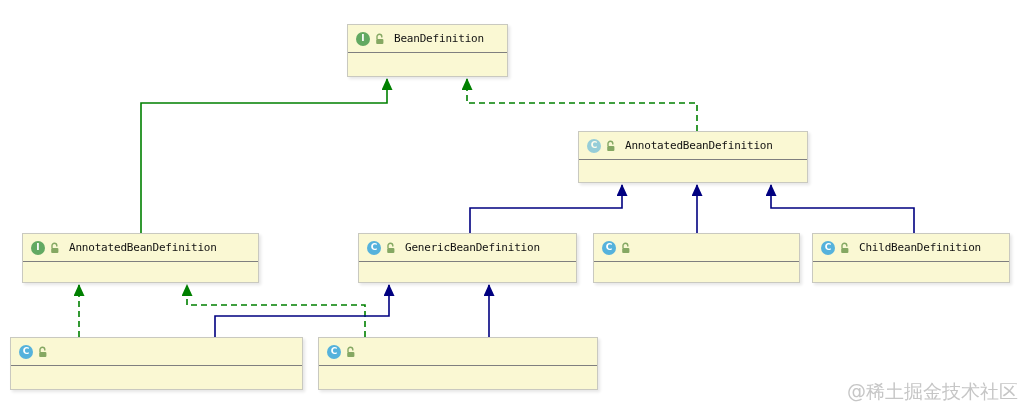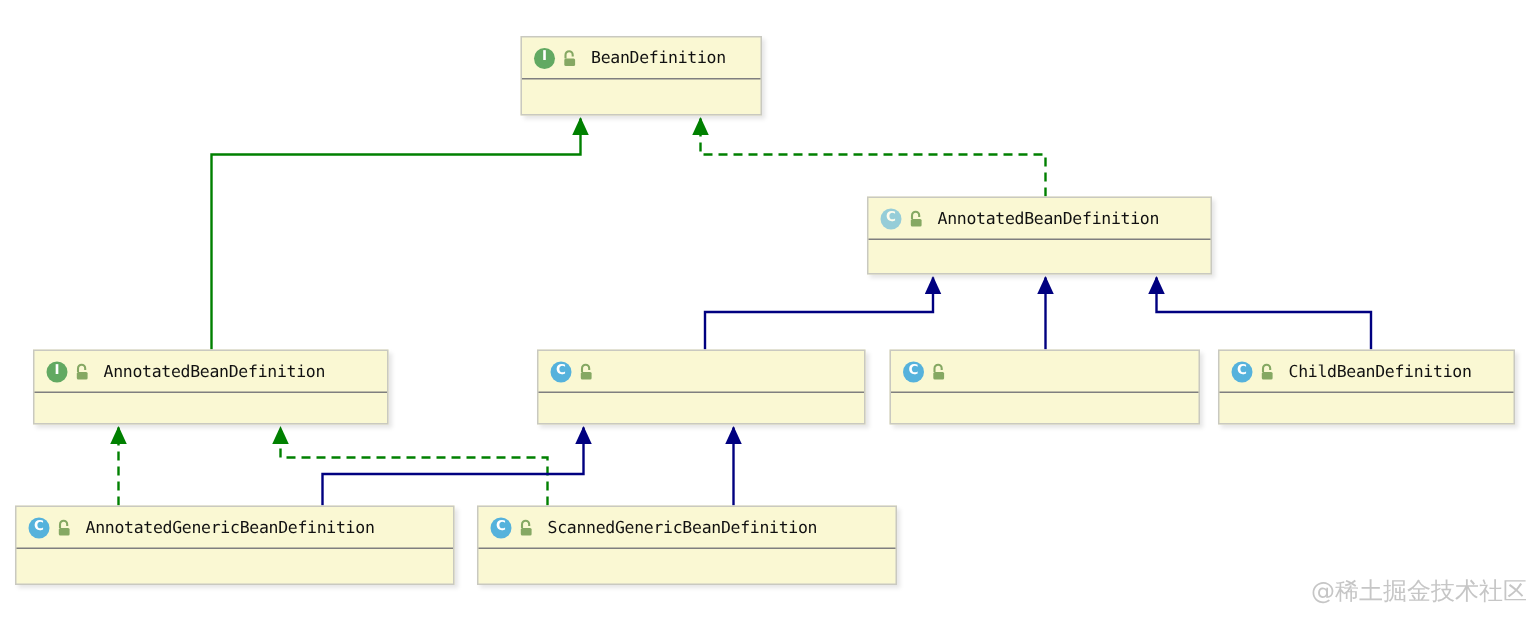--- a/index.html
+++ b/index.html
@@ -55,21 +55,21 @@
   .n2{left:22px;top:233px;width:237px;height:50px;}
   .n3{left:358px;top:233px;width:219px;height:50px;}
   .n4{left:593px;top:233px;width:207px;height:50px;}
   .n5{left:812px;top:233px;width:198px;height:50px;}
   .n6{left:10px;top:337px;width:293px;height:53px;}
   .n7{left:318px;top:337px;width:280px;height:53px;}
 
   .watermark{
     position:absolute; right:6px; bottom:8px;
     font-family:"DejaVu Sans","Liberation Sans",sans-serif;
-    font-size:16px; color:var(--watermark); user-select:none;
+    font-size:19px; color:var(--watermark); user-select:none;
   }
 </style>
 </head>
 <body>
 
 <div id="canvas">
 
   <svg class="edges" width="1024" height="413">
     <defs>
       <marker id="arr-green" markerUnits="userSpaceOnUse" markerWidth="13" markerHeight="12" refX="11" refY="5.5" orient="auto">
@@ -142,20 +142,21 @@
     <div class="node-header">
       <span class="cicon class">
           <i>C</i>
         </span>
       <span class="lock">
         <svg width="11" height="12" viewBox="0 0 11 12">
             <path d="M3 6 V3.6 a2.4 2.4 0 0 1 4.8 0 V4.6" fill="none" stroke="var(--icon-lock)" stroke-width="1.4"></path>
             <rect x="2.2" y="6" width="7.2" height="5" rx="1" fill="var(--icon-lock)"></rect>
           </svg>
       </span>
+      <span class="title">GenericBeanDefinition</span>
     </div>
     <div class="node-body"></div>
   </div>
 
   <div class="node n4">
     <div class="node-header">
       <span class="cicon class">
           <i>C</i>
         </span>
       <span class="lock">
@@ -188,35 +189,33 @@
     <div class="node-header">
       <span class="cicon class">
           <i>C</i>
         </span>
       <span class="lock">
         <svg width="11" height="12" viewBox="0 0 11 12">
             <path d="M3 6 V3.6 a2.4 2.4 0 0 1 4.8 0 V4.6" fill="none" stroke="var(--icon-lock)" stroke-width="1.4"></path>
             <rect x="2.2" y="6" width="7.2" height="5" rx="1" fill="var(--icon-lock)"></rect>
           </svg>
       </span>
-      <span class="title">AnnotatedGenericBeanDefinition</span>
     </div>
     <div class="node-body"></div>
   </div>
 
   <div class="node n7">
     <div class="node-header">
       <span class="cicon class">
           <i>C</i>
         </span>
       <span class="lock">
         <svg width="11" height="12" viewBox="0 0 11 12">
             <path d="M3 6 V3.6 a2.4 2.4 0 0 1 4.8 0 V4.6" fill="none" stroke="var(--icon-lock)" stroke-width="1.4"></path>
             <rect x="2.2" y="6" width="7.2" height="5" rx="1" fill="var(--icon-lock)"></rect>
           </svg>
       </span>
-      <span class="title">ScannedGenericBeanDefinition</span>
     </div>
     <div class="node-body"></div>
   </div>
 
   <div class="watermark">@稀土掘金技术社区</div>
 </div>
 
 </body></html>

